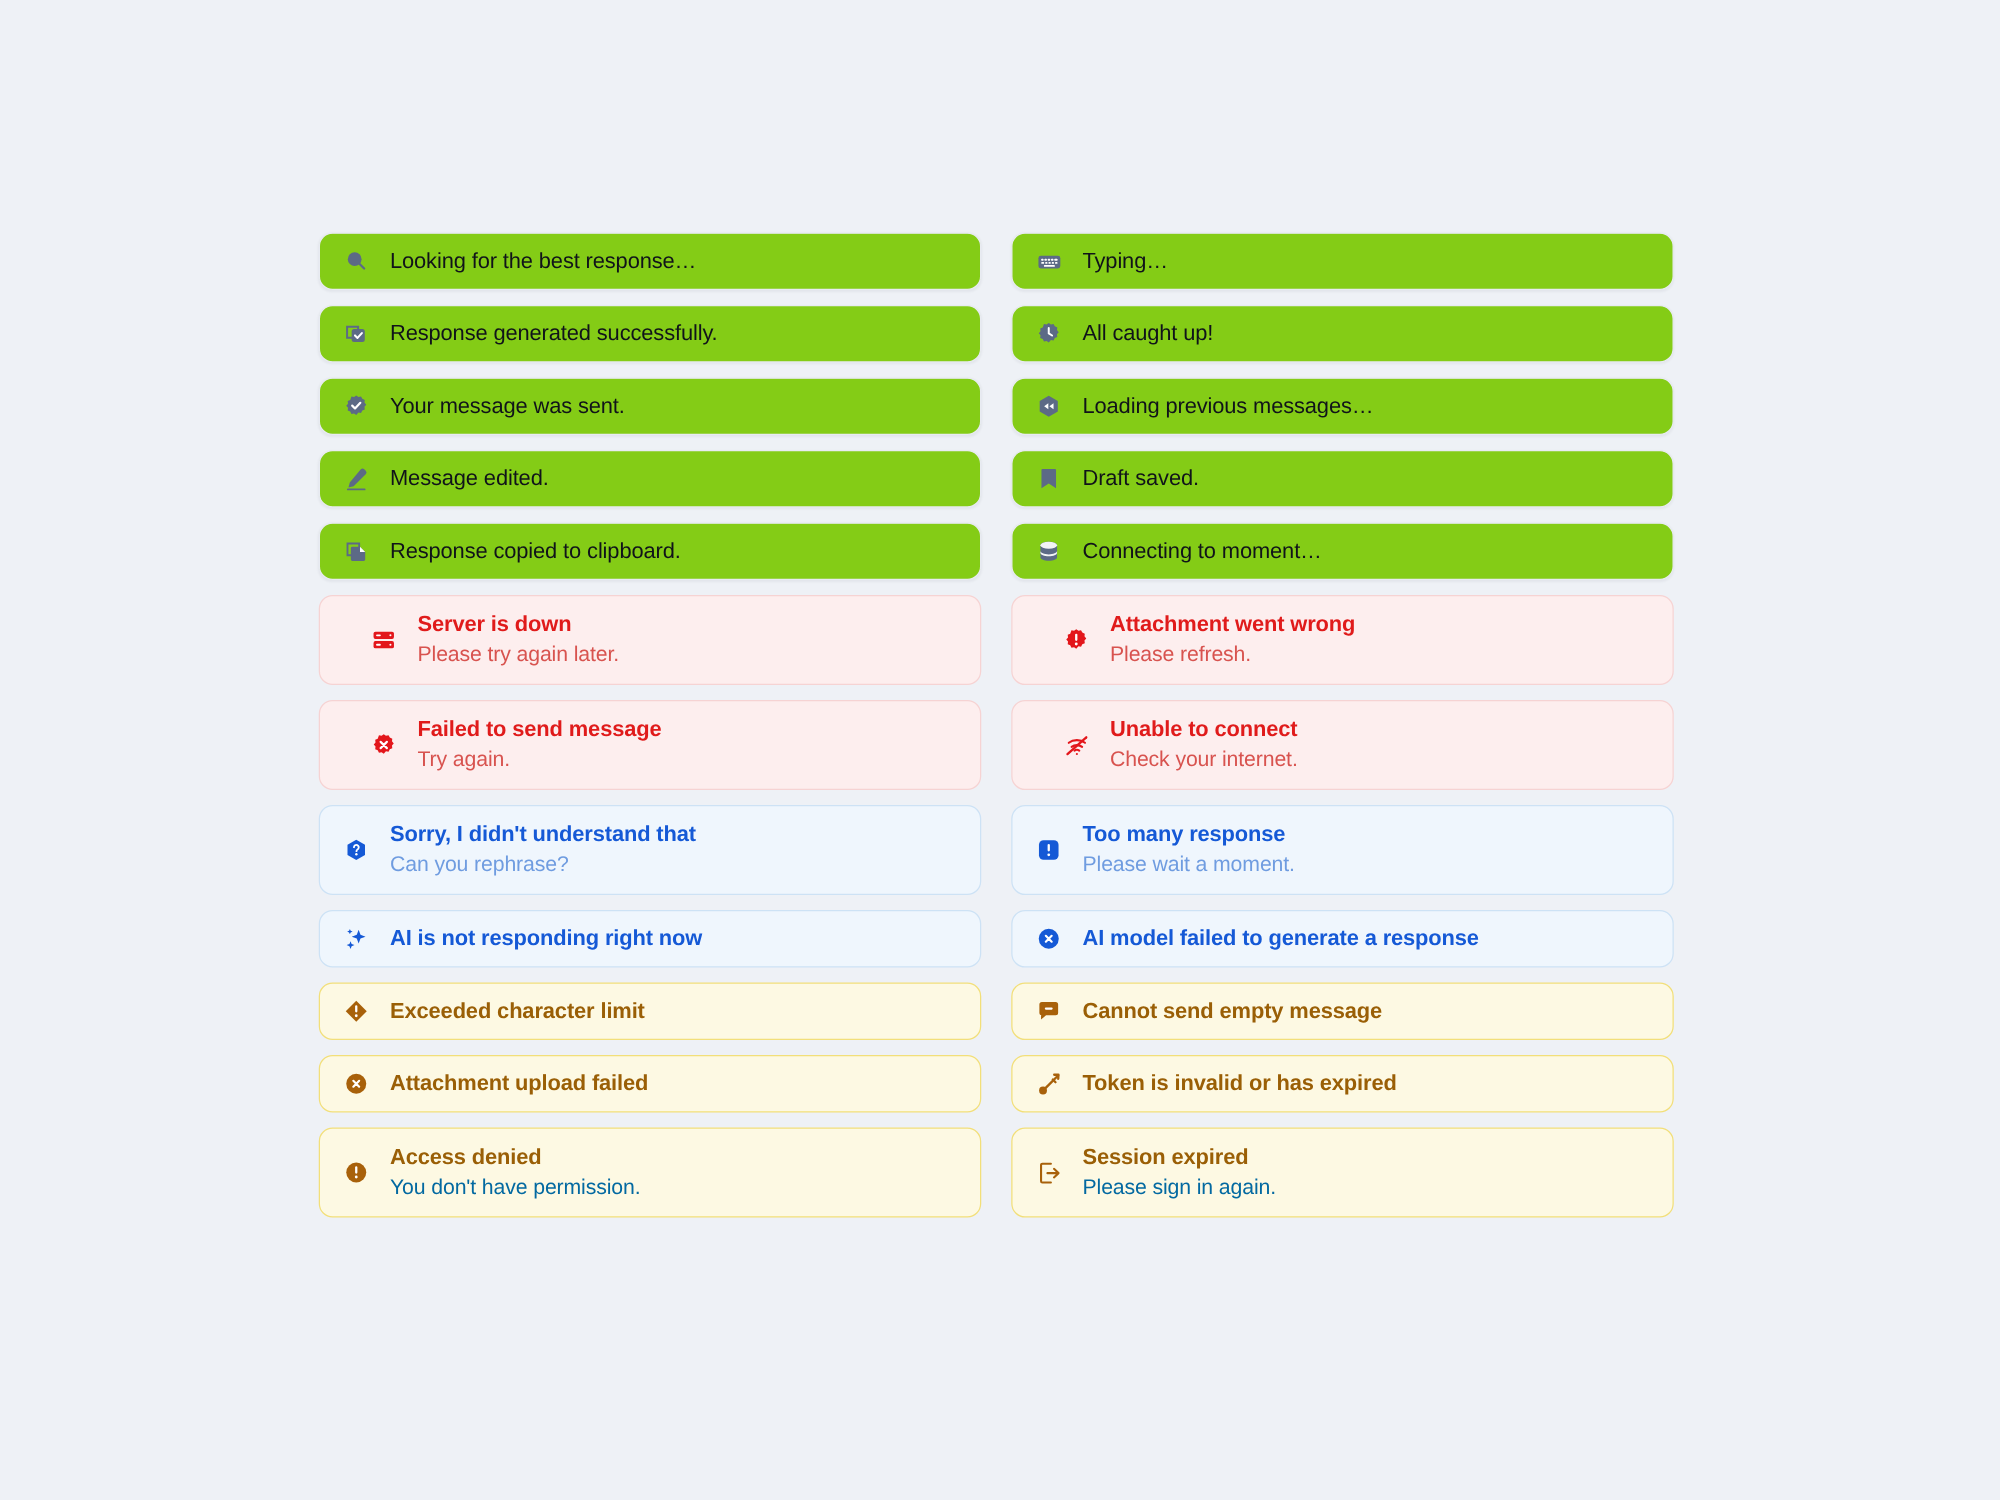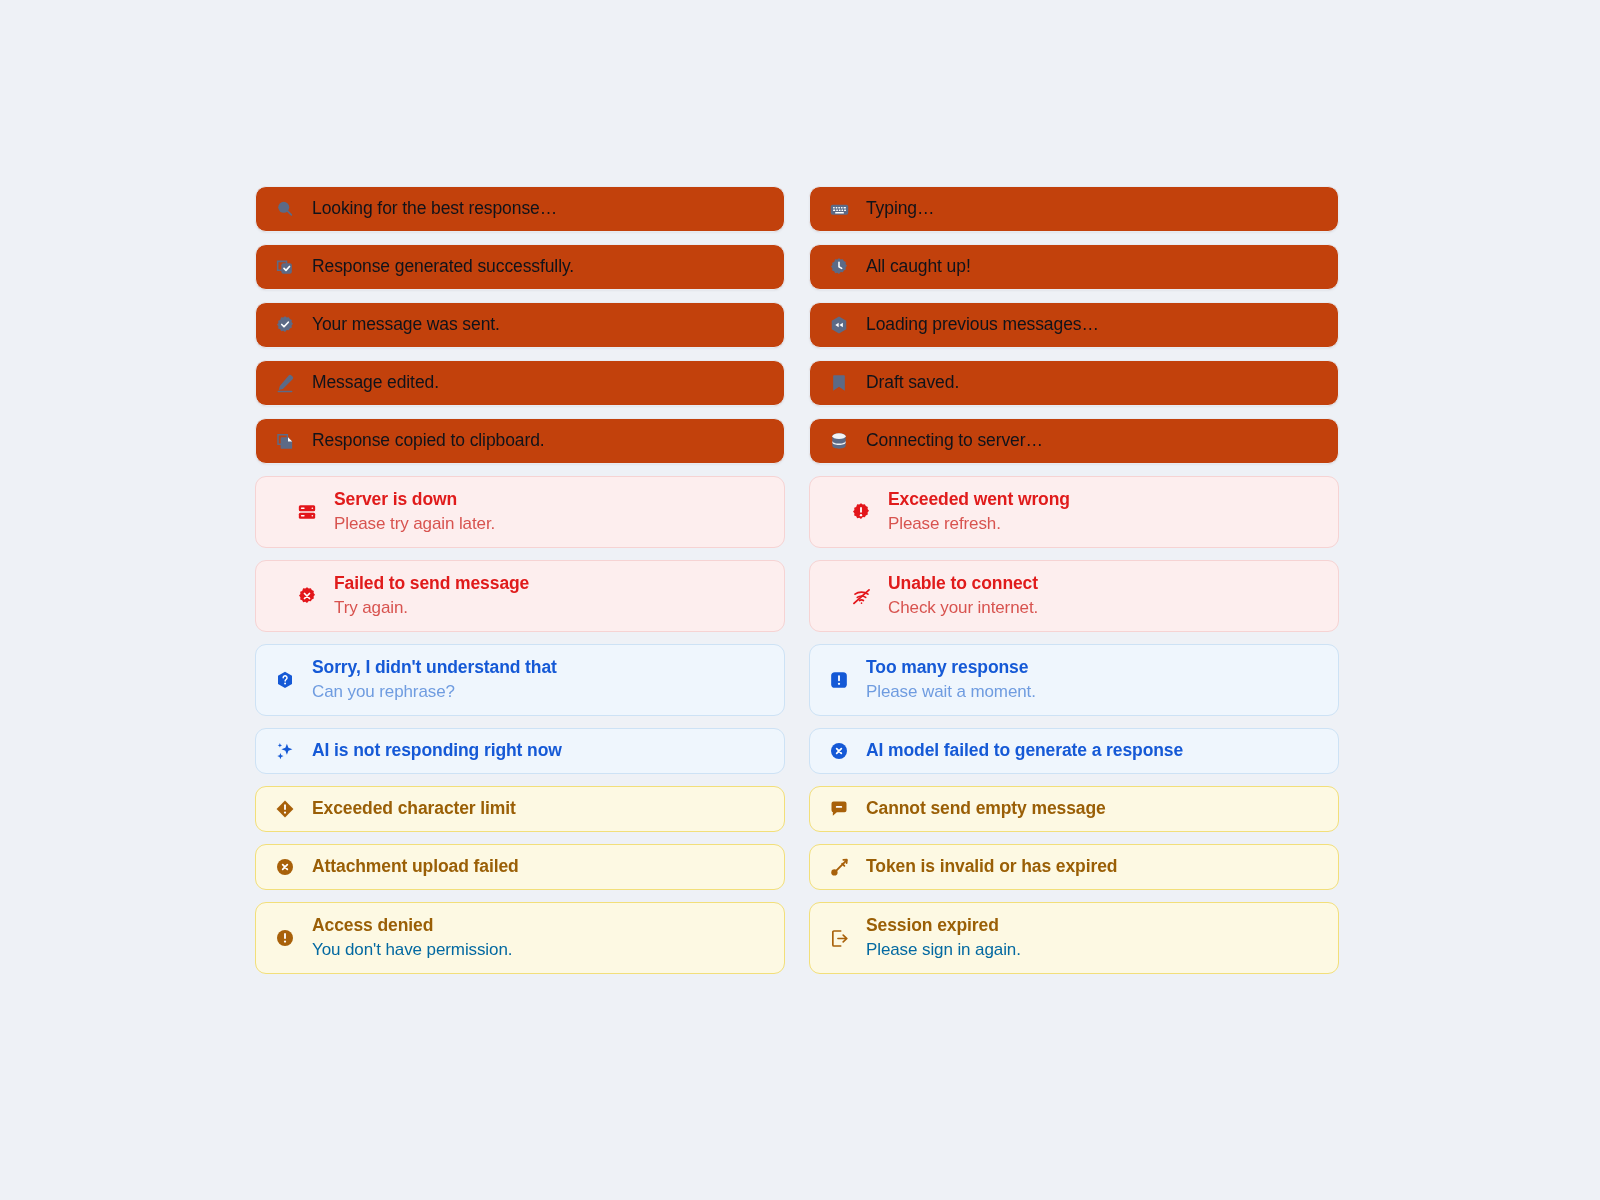--- a/index.html
+++ b/index.html
@@ -39,21 +39,21 @@
     width: 22px; height: 22px;
     display: flex; align-items: center; justify-content: center;
   }
   .toast .ico svg { display: block; }
   .txtwrap { display: flex; flex-direction: column; justify-content: center; gap: 2px; }
   .title { font-size: 17.5px; line-height: 1.35; letter-spacing: -0.1px; }
   .sub   { font-size: 17px; line-height: 1.35; letter-spacing: -0.1px; }
 
   
   .t-neutral {
-    background: #c2410c;
+    background: #84cc16;
     border-color: #e8ebf1;
     box-shadow: 0 1px 2px rgba(16,24,40,.05);
   }
   .t-neutral .title { color: #10131a; font-weight: 400; }
 
   
   .t-red {
     background: #fdeeee;
     border-color: #f6d3d3;
     padding-left: 40px;
@@ -197,21 +197,21 @@
       </div>
       <div class="toast t-neutral single">
         <span class="ico">
           <svg width="20" height="20" viewBox="0 0 24 24">
             <path d="M4 6.2c0-2 3.6-3.4 8-3.4s8 1.4 8 3.4v11.6c0 2-3.6 3.4-8 3.4s-8-1.4-8-3.4z" fill="#5c6a86"></path>
             <ellipse cx="12" cy="6.2" rx="8" ry="3.4" fill="#fff" opacity=".92"></ellipse>
             <path d="M4 11.6c0 2 3.6 3.4 8 3.4s8-1.4 8-3.4v1.9c0 2-3.6 3.4-8 3.4s-8-1.4-8-3.4z" fill="#fff" opacity=".92"></path>
           </svg>
         </span>
         <div class="txtwrap">
-          <div class="title">Connecting to server…</div>
+          <div class="title">Connecting to moment…</div>
         </div>
       </div>
       <div class="toast t-red two-line">
         <span class="ico">
           <svg width="20" height="20" viewBox="0 0 24 24">
             <rect x="2.2" y="4" width="19.6" height="7" rx="1.8" fill="#e3161b"></rect>
             <rect x="2.2" y="13" width="19.6" height="7" rx="1.8" fill="#e3161b"></rect>
             <rect x="4.6" y="6.6" width="4.6" height="1.8" rx=".9" fill="#fff"></rect>
             <rect x="4.6" y="15.6" width="4.6" height="1.8" rx=".9" fill="#fff"></rect>
             <circle cx="18.4" cy="7.5" r="1" fill="#fff"></circle>
@@ -225,21 +225,21 @@
       </div>
       <div class="toast t-red two-line">
         <span class="ico">
           <svg width="20" height="20" viewBox="0 0 24 24">
             <path d="M12 1.6l2.1 1.5 2.5-.5 1.2 2.3 2.4 1-.3 2.6 1.7 2-1.7 2 .3 2.6-2.4 1-1.2 2.3-2.5-.5L12 20.4l-2.1-1.5-2.5.5-1.2-2.3-2.4-1 .3-2.6-1.7-2 1.7-2-.3-2.6 2.4-1L7.4 2.6l2.5.5z" fill="#e3161b"></path>
             <rect x="10.9" y="5.9" width="2.2" height="7" rx="1.1" fill="#fff"></rect>
             <circle cx="12" cy="15.8" r="1.4" fill="#fff"></circle>
           </svg>
         </span>
         <div class="txtwrap">
-          <div class="title">Exceeded went wrong</div>
+          <div class="title">Attachment went wrong</div>
           <div class="sub">Please refresh.</div>
         </div>
       </div>
       <div class="toast t-red two-line">
         <span class="ico">
           <svg width="20" height="20" viewBox="0 0 24 24">
             <path d="M12 1.6l2.1 1.5 2.5-.5 1.2 2.3 2.4 1-.3 2.6 1.7 2-1.7 2 .3 2.6-2.4 1-1.2 2.3-2.5-.5L12 20.4l-2.1-1.5-2.5.5-1.2-2.3-2.4-1 .3-2.6-1.7-2 1.7-2-.3-2.6 2.4-1L7.4 2.6l2.5.5z" fill="#e3161b"></path>
             <path d="M9 9l6 6M15 9l-6 6" stroke="#fff" stroke-width="2.1" stroke-linecap="round"></path>
           </svg>
         </span>

